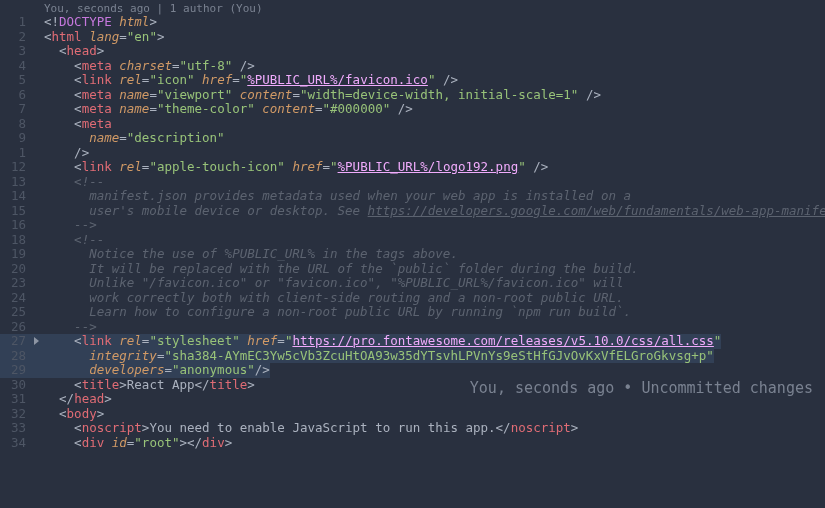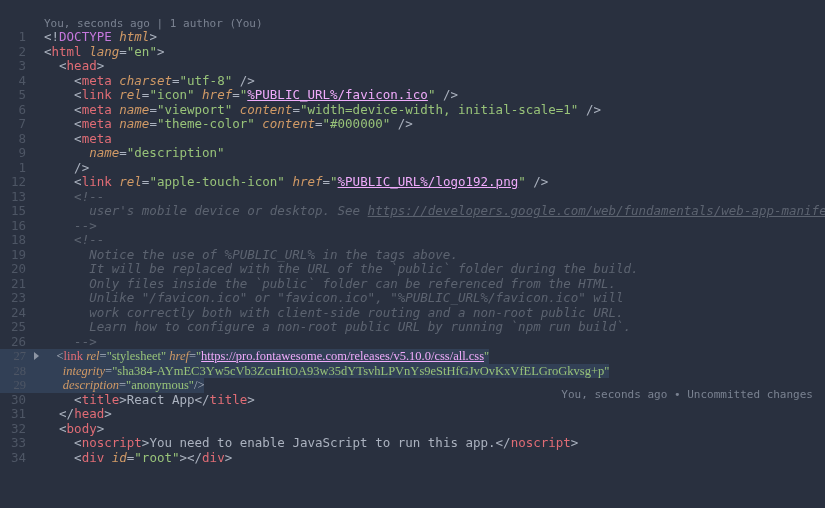--- a/index.html
+++ b/index.html
@@ -9,43 +9,43 @@
     font-size:12.5px;
     color:#abb2bf;
     width:825px;
     height:508px;
     overflow:hidden;
     white-space:nowrap;
   }
   .lens {
     color:#7a8291;
     padding-left:44px;
-    padding-top:17px;
+    padding-top:2px;
     font-size:11px;
   }
   .lens-right {
     position:absolute;
     right:12px;
-    top:388px;
-    font-size:11px;
+    top:379px;
+    font-size:15px;
     color:#7a8291;
   }
   .lens-right .dot { color:#7a8291; }
   .row { display:flex; line-height:14.5px; }
   .ln {
     width:32px;
     text-align:right;
     color:#4e5665;
     padding-right:6px;
     user-select:none;
     flex-shrink:0;
   }
   .code { white-space:pre; }
   .gutter { width:12px; flex-shrink:0; position:relative; }
-  .sel    { background:rgba(72,101,136,0.32);font-family:Liberation Serif, serif; }
+  .sel    { background:rgba(72,101,136,0.32); }
   .gutter.start::before{
     content:""; position:absolute; left:2px; top:3px;
     border-top:4px solid transparent;
     border-bottom:4px solid transparent;
     border-left:5px solid #8d95a3;
   }
   .tag   { color:#e06c75; }
   .attr  { color:#d19a66; font-style:italic; }
   .punc  { color:#abb2bf; }
   .str   { color:#98c379; }
@@ -113,20 +113,25 @@
       <div class="ln">12</div>
       <div class="gutter"></div>
       <div class="code">    <span class="punc">&lt;</span><span class="tag">link</span> <span class="attr">rel</span><span class="punc">=</span><span class="str">"apple-touch-icon"</span> <span class="attr">href</span><span class="punc">=</span><span class="str">"</span><span class="link">%PUBLIC_URL%/logo192.png</span><span class="str">"</span> <span class="punc">/&gt;</span></div>
     </div>
     <div class="row">
       <div class="ln">13</div>
       <div class="gutter"></div>
       <div class="code">    <span class="cmt">&lt;!--</span></div>
     </div>
     <div class="row">
+      <div class="ln">14</div>
+      <div class="gutter"></div>
+      <div class="code"><span class="cmt">      manifest.json provides metadata used when your web app is installed on a</span></div>
+    </div>
+    <div class="row">
       <div class="ln">15</div>
       <div class="gutter"></div>
       <div class="code"><span class="cmt">      user's mobile device or desktop. See </span><span class="cmt" style="text-decoration:underline">https://developers.google.com/web/fundamentals/web-app-manifest/</span></div>
     </div>
     <div class="row">
       <div class="ln">16</div>
       <div class="gutter"></div>
       <div class="code"><span class="cmt">    --&gt;</span></div>
     </div>
     <div class="row">
@@ -136,25 +141,20 @@
     </div>
     <div class="row">
       <div class="ln">19</div>
       <div class="gutter"></div>
       <div class="code"><span class="cmt">      Notice the use of %PUBLIC_URL% in the tags above.</span></div>
     </div>
     <div class="row">
       <div class="ln">20</div>
       <div class="gutter"></div>
       <div class="code"><span class="cmt">      It will be replaced with the URL of the `public` folder during the build.</span></div>
-    </div>
-    <div class="row">
-      <div class="ln">21</div>
-      <div class="gutter"></div>
-      <div class="code"><span class="cmt">      Only files inside the `public` folder can be referenced from the HTML.</span></div>
     </div>
     <div class="row">
       <div class="ln">23</div>
       <div class="gutter"></div>
       <div class="code"><span class="cmt">      Unlike "/favicon.ico" or "favicon.ico", "%PUBLIC_URL%/favicon.ico" will</span></div>
     </div>
     <div class="row">
       <div class="ln">24</div>
       <div class="gutter"></div>
       <div class="code"><span class="cmt">      work correctly both with client-side routing and a non-root public URL.</span></div>
@@ -175,21 +175,21 @@
       <div class="code sel">    <span class="punc">&lt;</span><span class="tag">link</span> <span class="attr">rel</span><span class="punc">=</span><span class="str">"stylesheet"</span> <span class="attr">href</span><span class="punc">=</span><span class="str">"</span><span class="link">https://pro.fontawesome.com/releases/v5.10.0/css/all.css</span><span class="str">"</span></div>
     </div>
     <div class="row">
       <div class="ln sel">28</div>
       <div class="gutter sel"></div>
       <div class="code sel">      <span class="attr">integrity</span><span class="punc">=</span><span class="str">"sha384-AYmEC3Yw5cVb3ZcuHtOA93w35dYTsvhLPVnYs9eStHfGJvOvKxVfELGroGkvsg+p"</span></div>
     </div>
     <div class="row">
       <div class="ln sel">29</div>
       <div class="gutter sel"></div>
-      <div class="code sel">      <span class="attr">description</span><span class="punc">=</span><span class="str">"anonymous"</span><span class="punc">/&gt;</span></div>
+      <div class="code sel">      <span class="attr">developers</span><span class="punc">=</span><span class="str">"anonymous"</span><span class="punc">/&gt;</span></div>
     </div>
     <div class="row">
       <div class="ln">30</div>
       <div class="gutter"></div>
       <div class="code">    <span class="punc">&lt;</span><span class="tag">title</span><span class="punc">&gt;</span>React App<span class="punc">&lt;/</span><span class="tag">title</span><span class="punc">&gt;</span></div>
     </div>
     <div class="row">
       <div class="ln">31</div>
       <div class="gutter"></div>
       <div class="code">  <span class="punc">&lt;/</span><span class="tag">head</span><span class="punc">&gt;</span></div>

